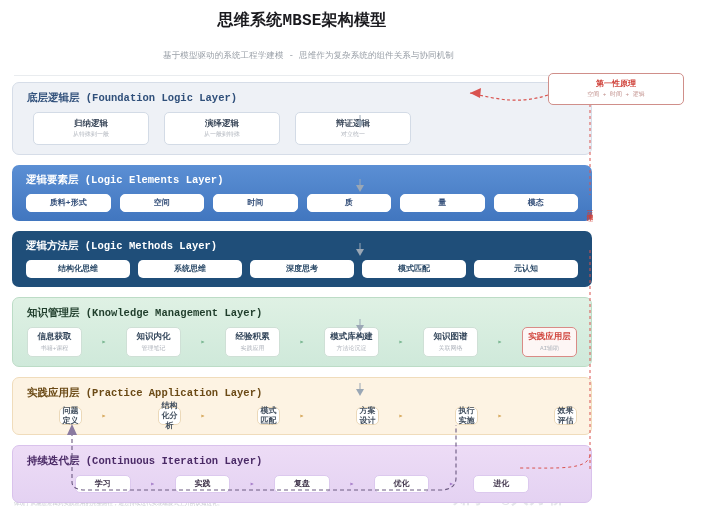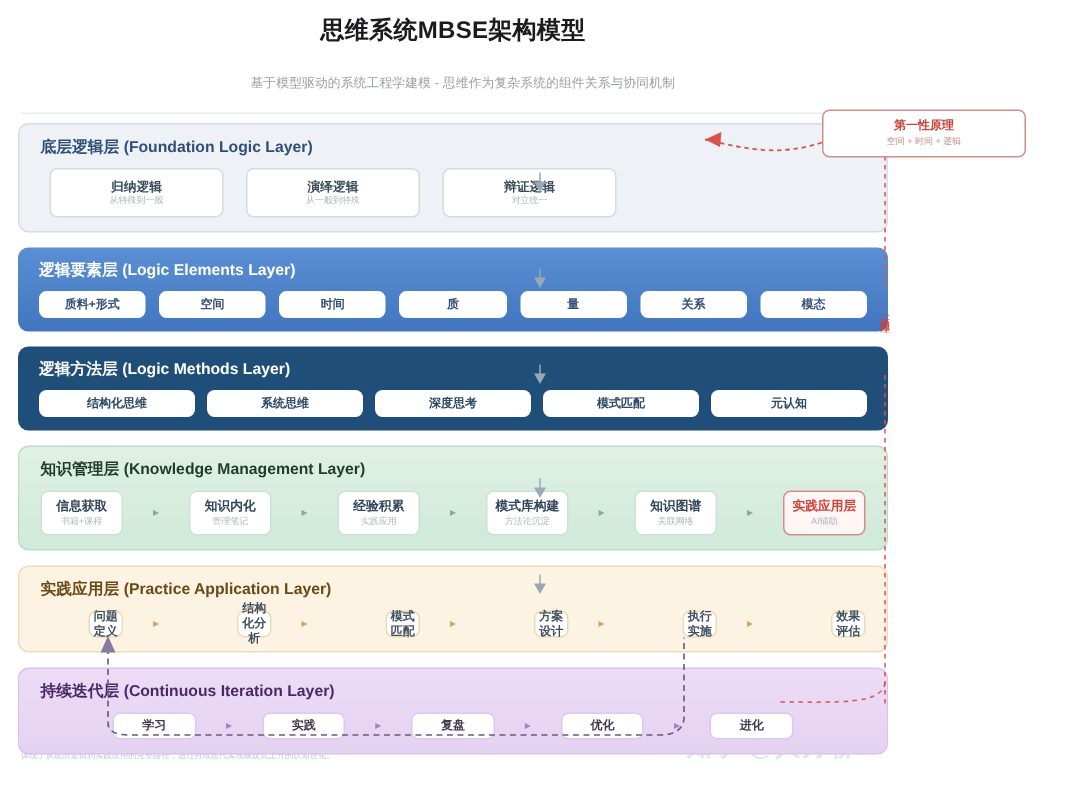--- a/index.html
+++ b/index.html
@@ -3,21 +3,21 @@
 <meta charset="utf-8">
 <style>
   html,body{margin:0;padding:0;}
   body{
     width:720px;height:523px;overflow:hidden;
     background:#ffffff;
     font-family:"Liberation Sans","DejaVu Sans",sans-serif;
     color:#333;
     position:relative;
   }
-  #root{position:relative;width:604px;height:523px;}
+  #root{position:relative;width:604px;height:523px;font-family:Liberation Mono, monospace;}
 
   
   .header{padding:10px 0 6px;text-align:center;}
   .title{font-size:16px;font-weight:bold;color:#1b1b1f;letter-spacing:.2px;}
   .subtitle{font-size:8.5px;color:#9aa0a8;margin-top:19px;letter-spacing:.1px;padding-left:13px;}
   .hr{height:1px;background:#e9ecef;margin:7px 14px 0;}
 
   
   .stack{padding:6px 12px 0;position:relative;z-index:2;}
   .layer{
@@ -164,23 +164,20 @@
             <span class="cn">空间</span>
           </div>
         <div class="chip">
             <span class="cn">时间</span>
           </div>
         <div class="chip">
             <span class="cn">质</span>
           </div>
         <div class="chip">
             <span class="cn">量</span>
-          </div>
-        <div class="chip">
-            <span class="cn">关系</span>
           </div>
         <div class="chip">
             <span class="cn">模态</span>
           </div>
       </div>
     </div>
 
     <div class="layer l3">
       <div class="layer-title">
         <span>逻辑方法层</span>

